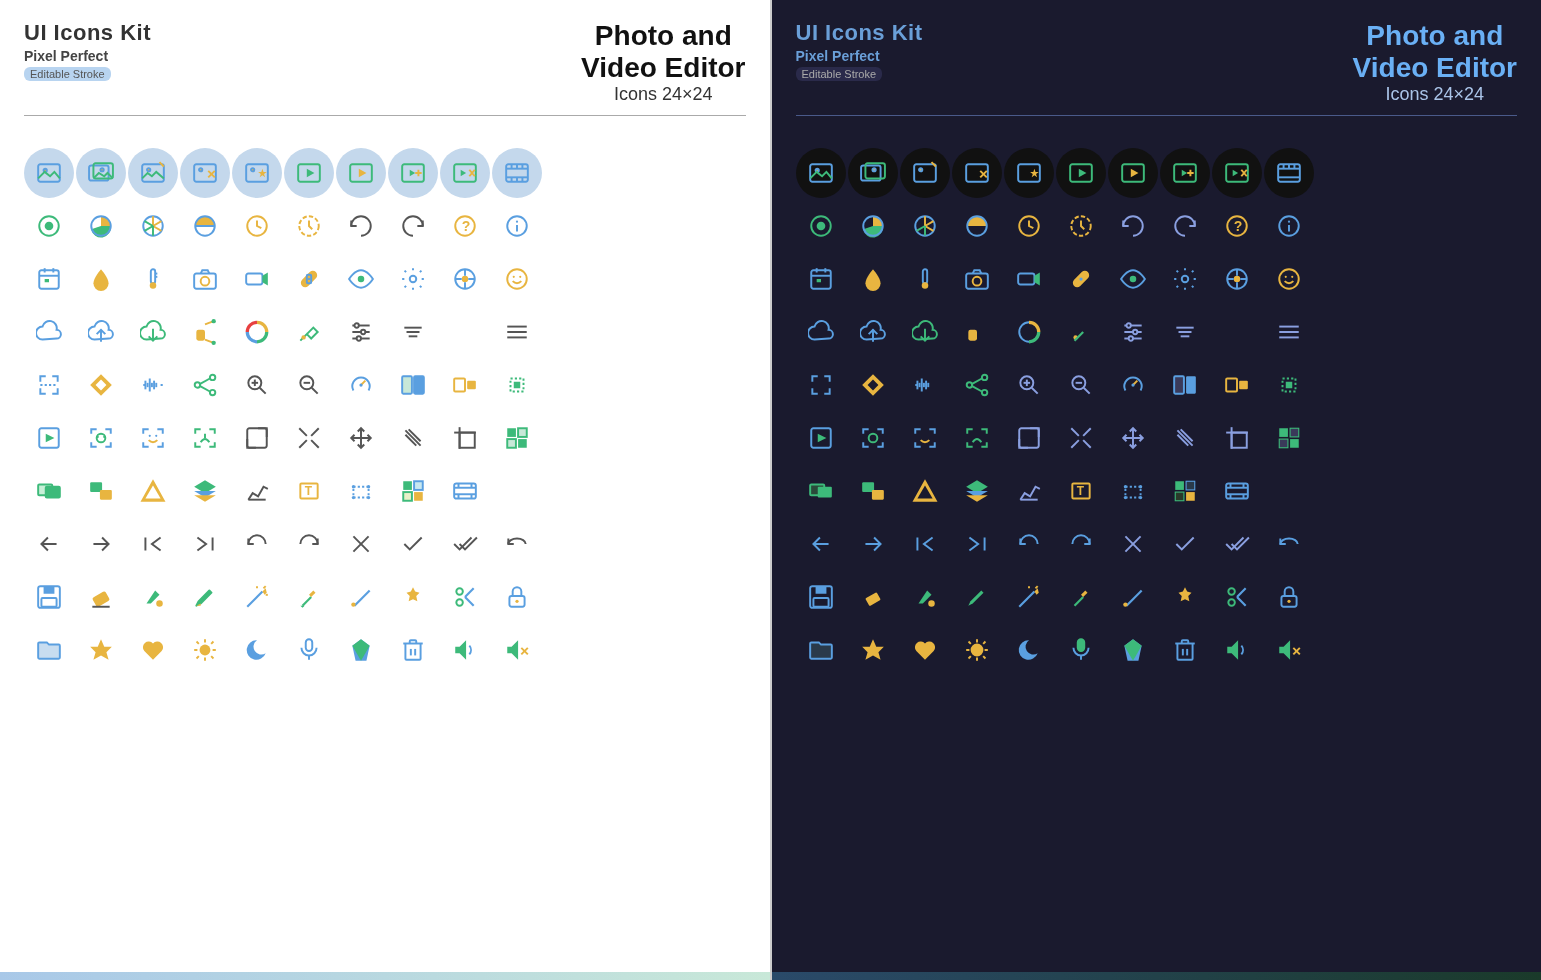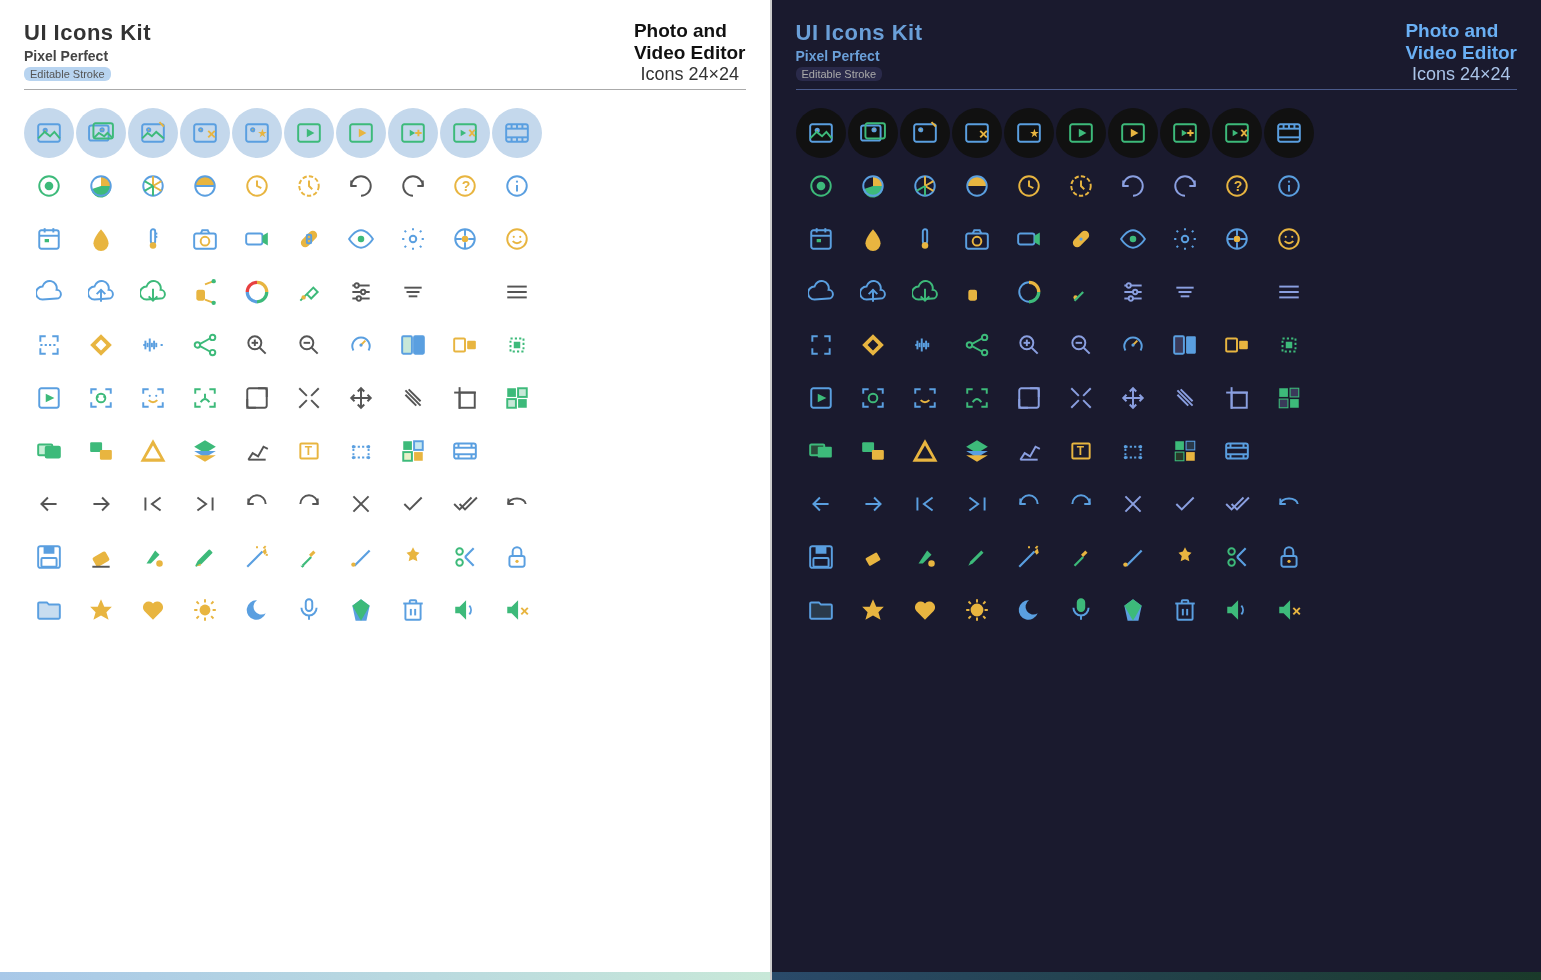--- a/index.html
+++ b/index.html
@@ -23,22 +23,22 @@
     }
 
     .panel-dark {
       background: #1a1a2e;
     }
 
     .header {
       display: flex;
       justify-content: space-between;
       align-items: flex-start;
-      margin-bottom: 18px;
-      padding-bottom: 4px;
+      margin-bottom: 32px;
+      padding-bottom: 10px;
       border-bottom: 1.5px solid #aaa;
     }
 
     .panel-dark .header {
       border-bottom: 1.5px solid #4a5a8a;
     }
 
     .header-left .kit-title {
       font-size: 22px;
       font-weight: 700;
@@ -70,25 +70,25 @@
       margin-top: 3px;
       border-radius: 6px;
     }
 
     .panel-dark .header-left .stroke-label {
       background: #2a2a4a;
       color: #aaa;
     }
 
     .header-right .photo-title {
-      font-size: 19px;
+      font-size: 28px;
       font-weight: 900;
       color: #111;
       line-height: 1.15;
-      text-align: left;
+      text-align: center;
     }
 
     .panel-dark .header-right .photo-title {
       color: #6ab0f5;
     }
 
     .header-right .icons-label {
       font-size: 18px;
       font-weight: 400;
       color: #333;

